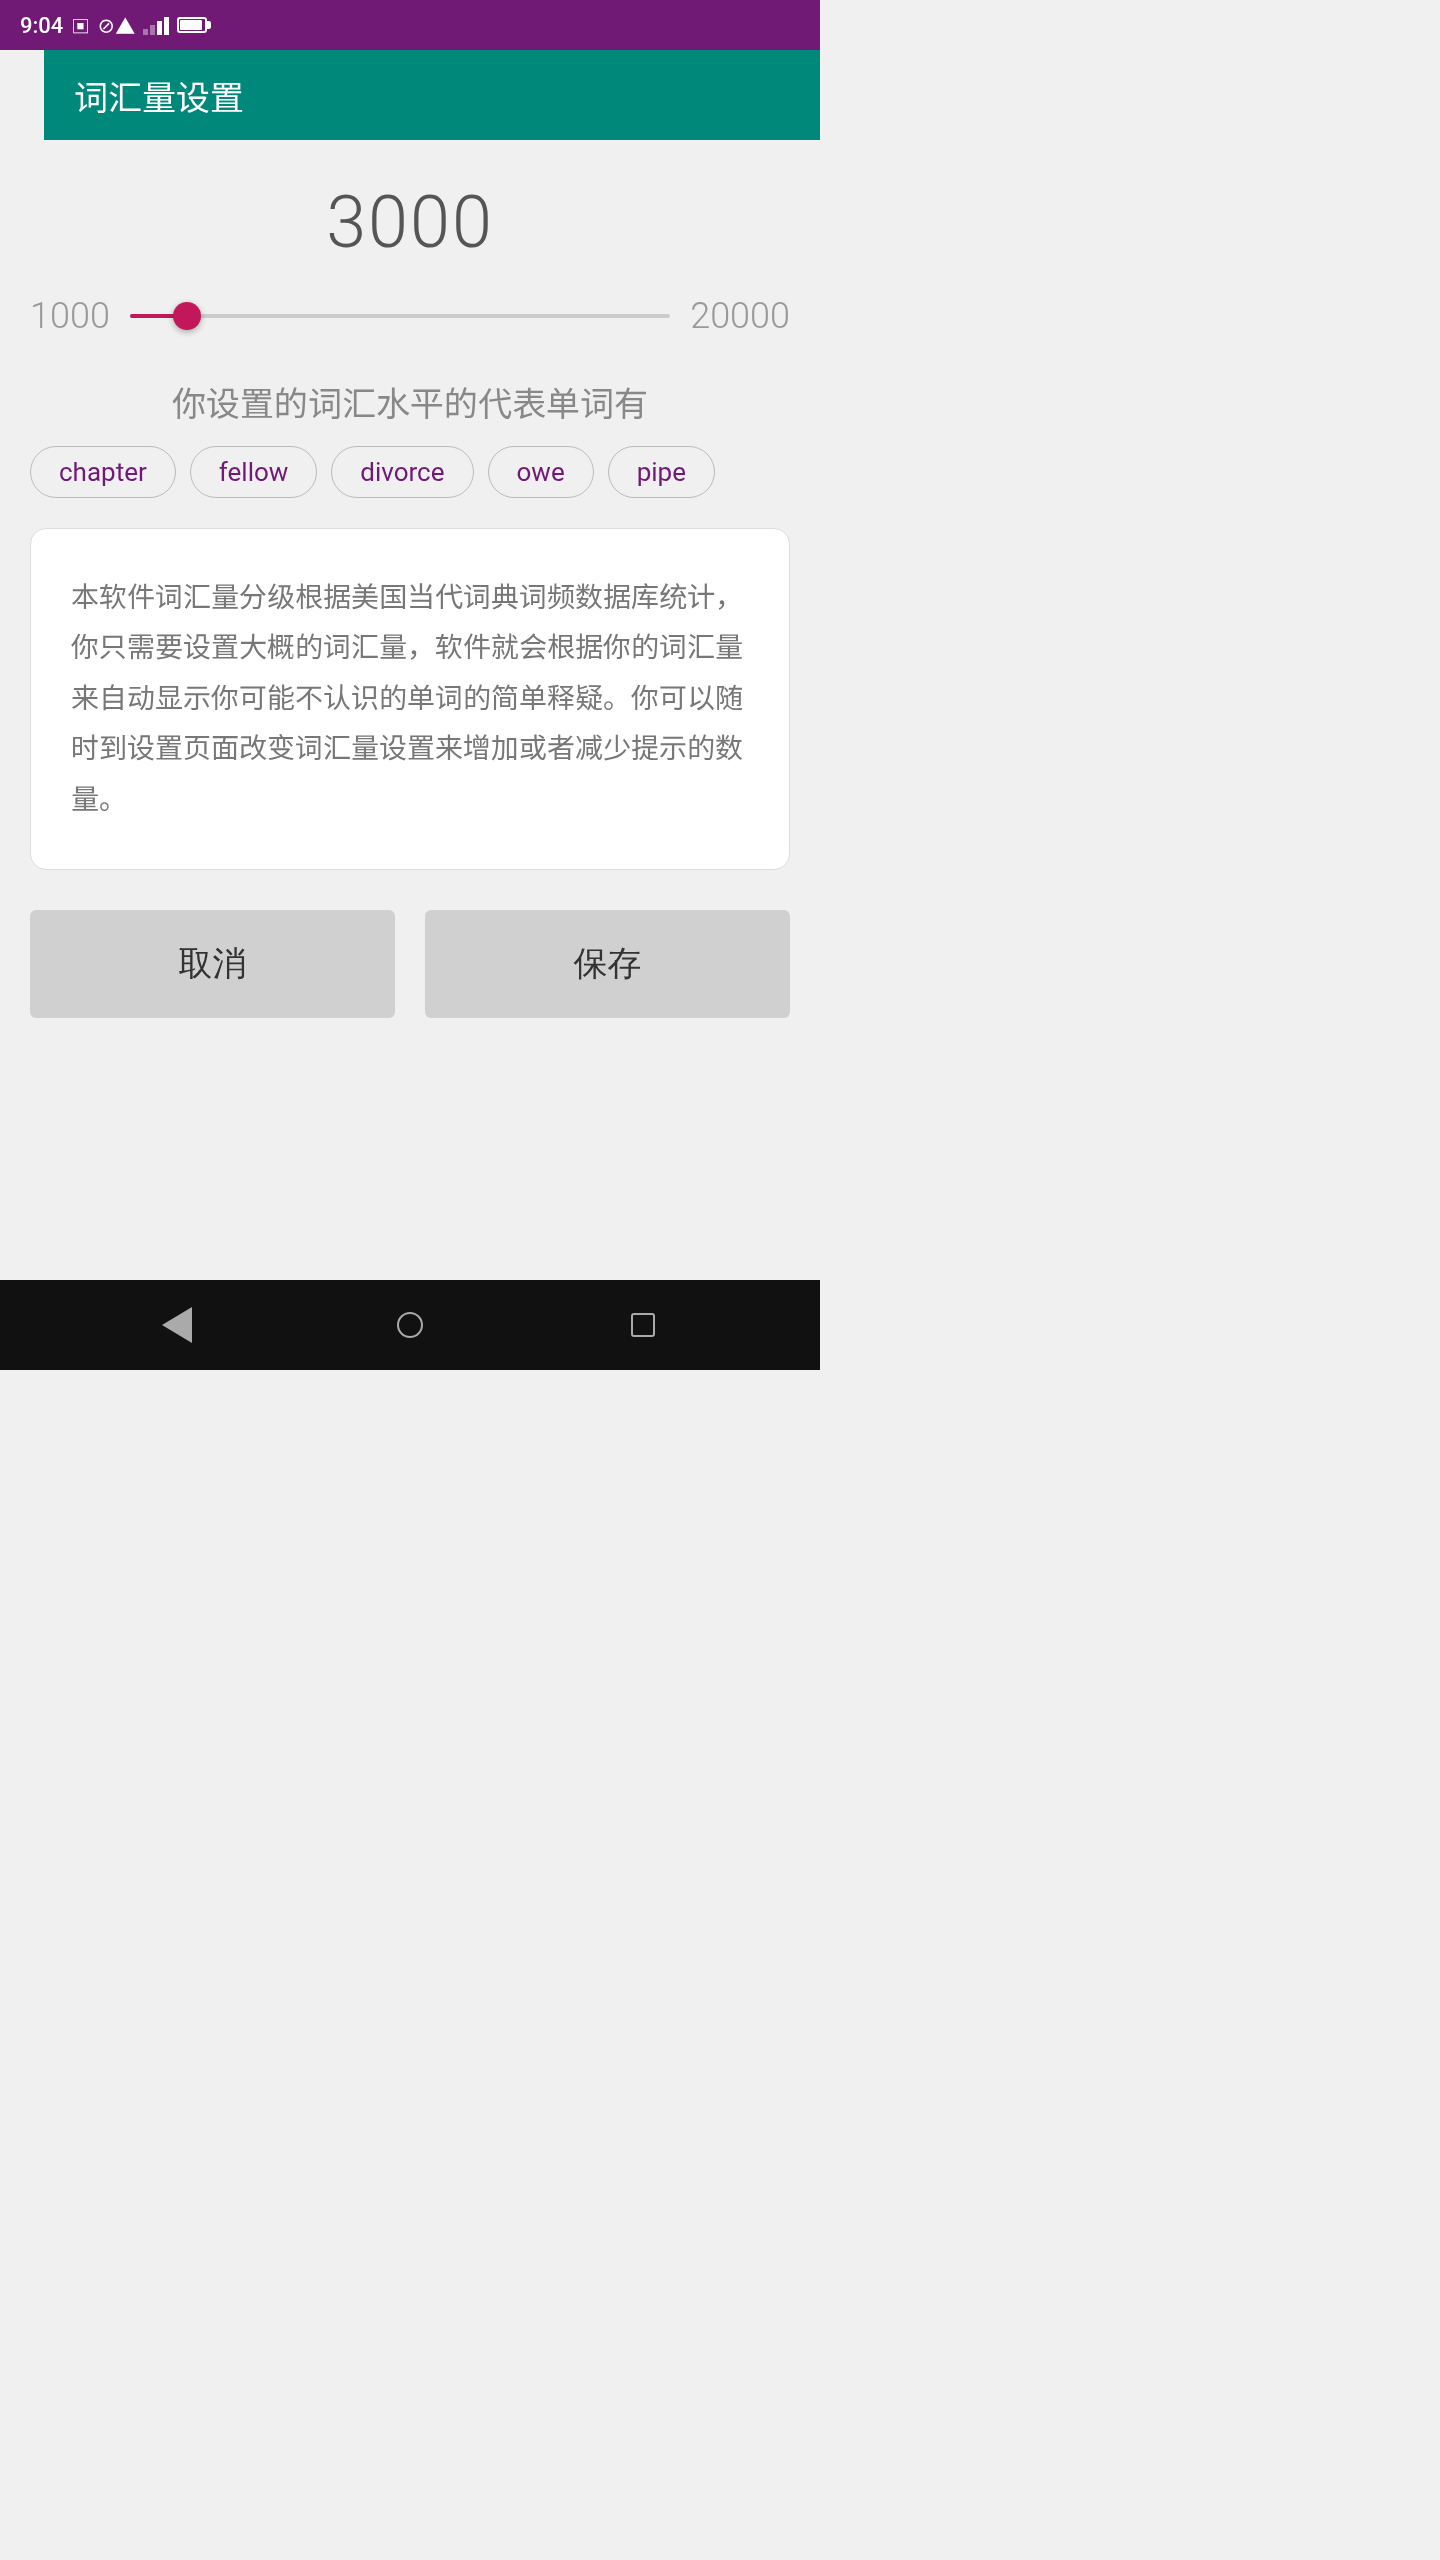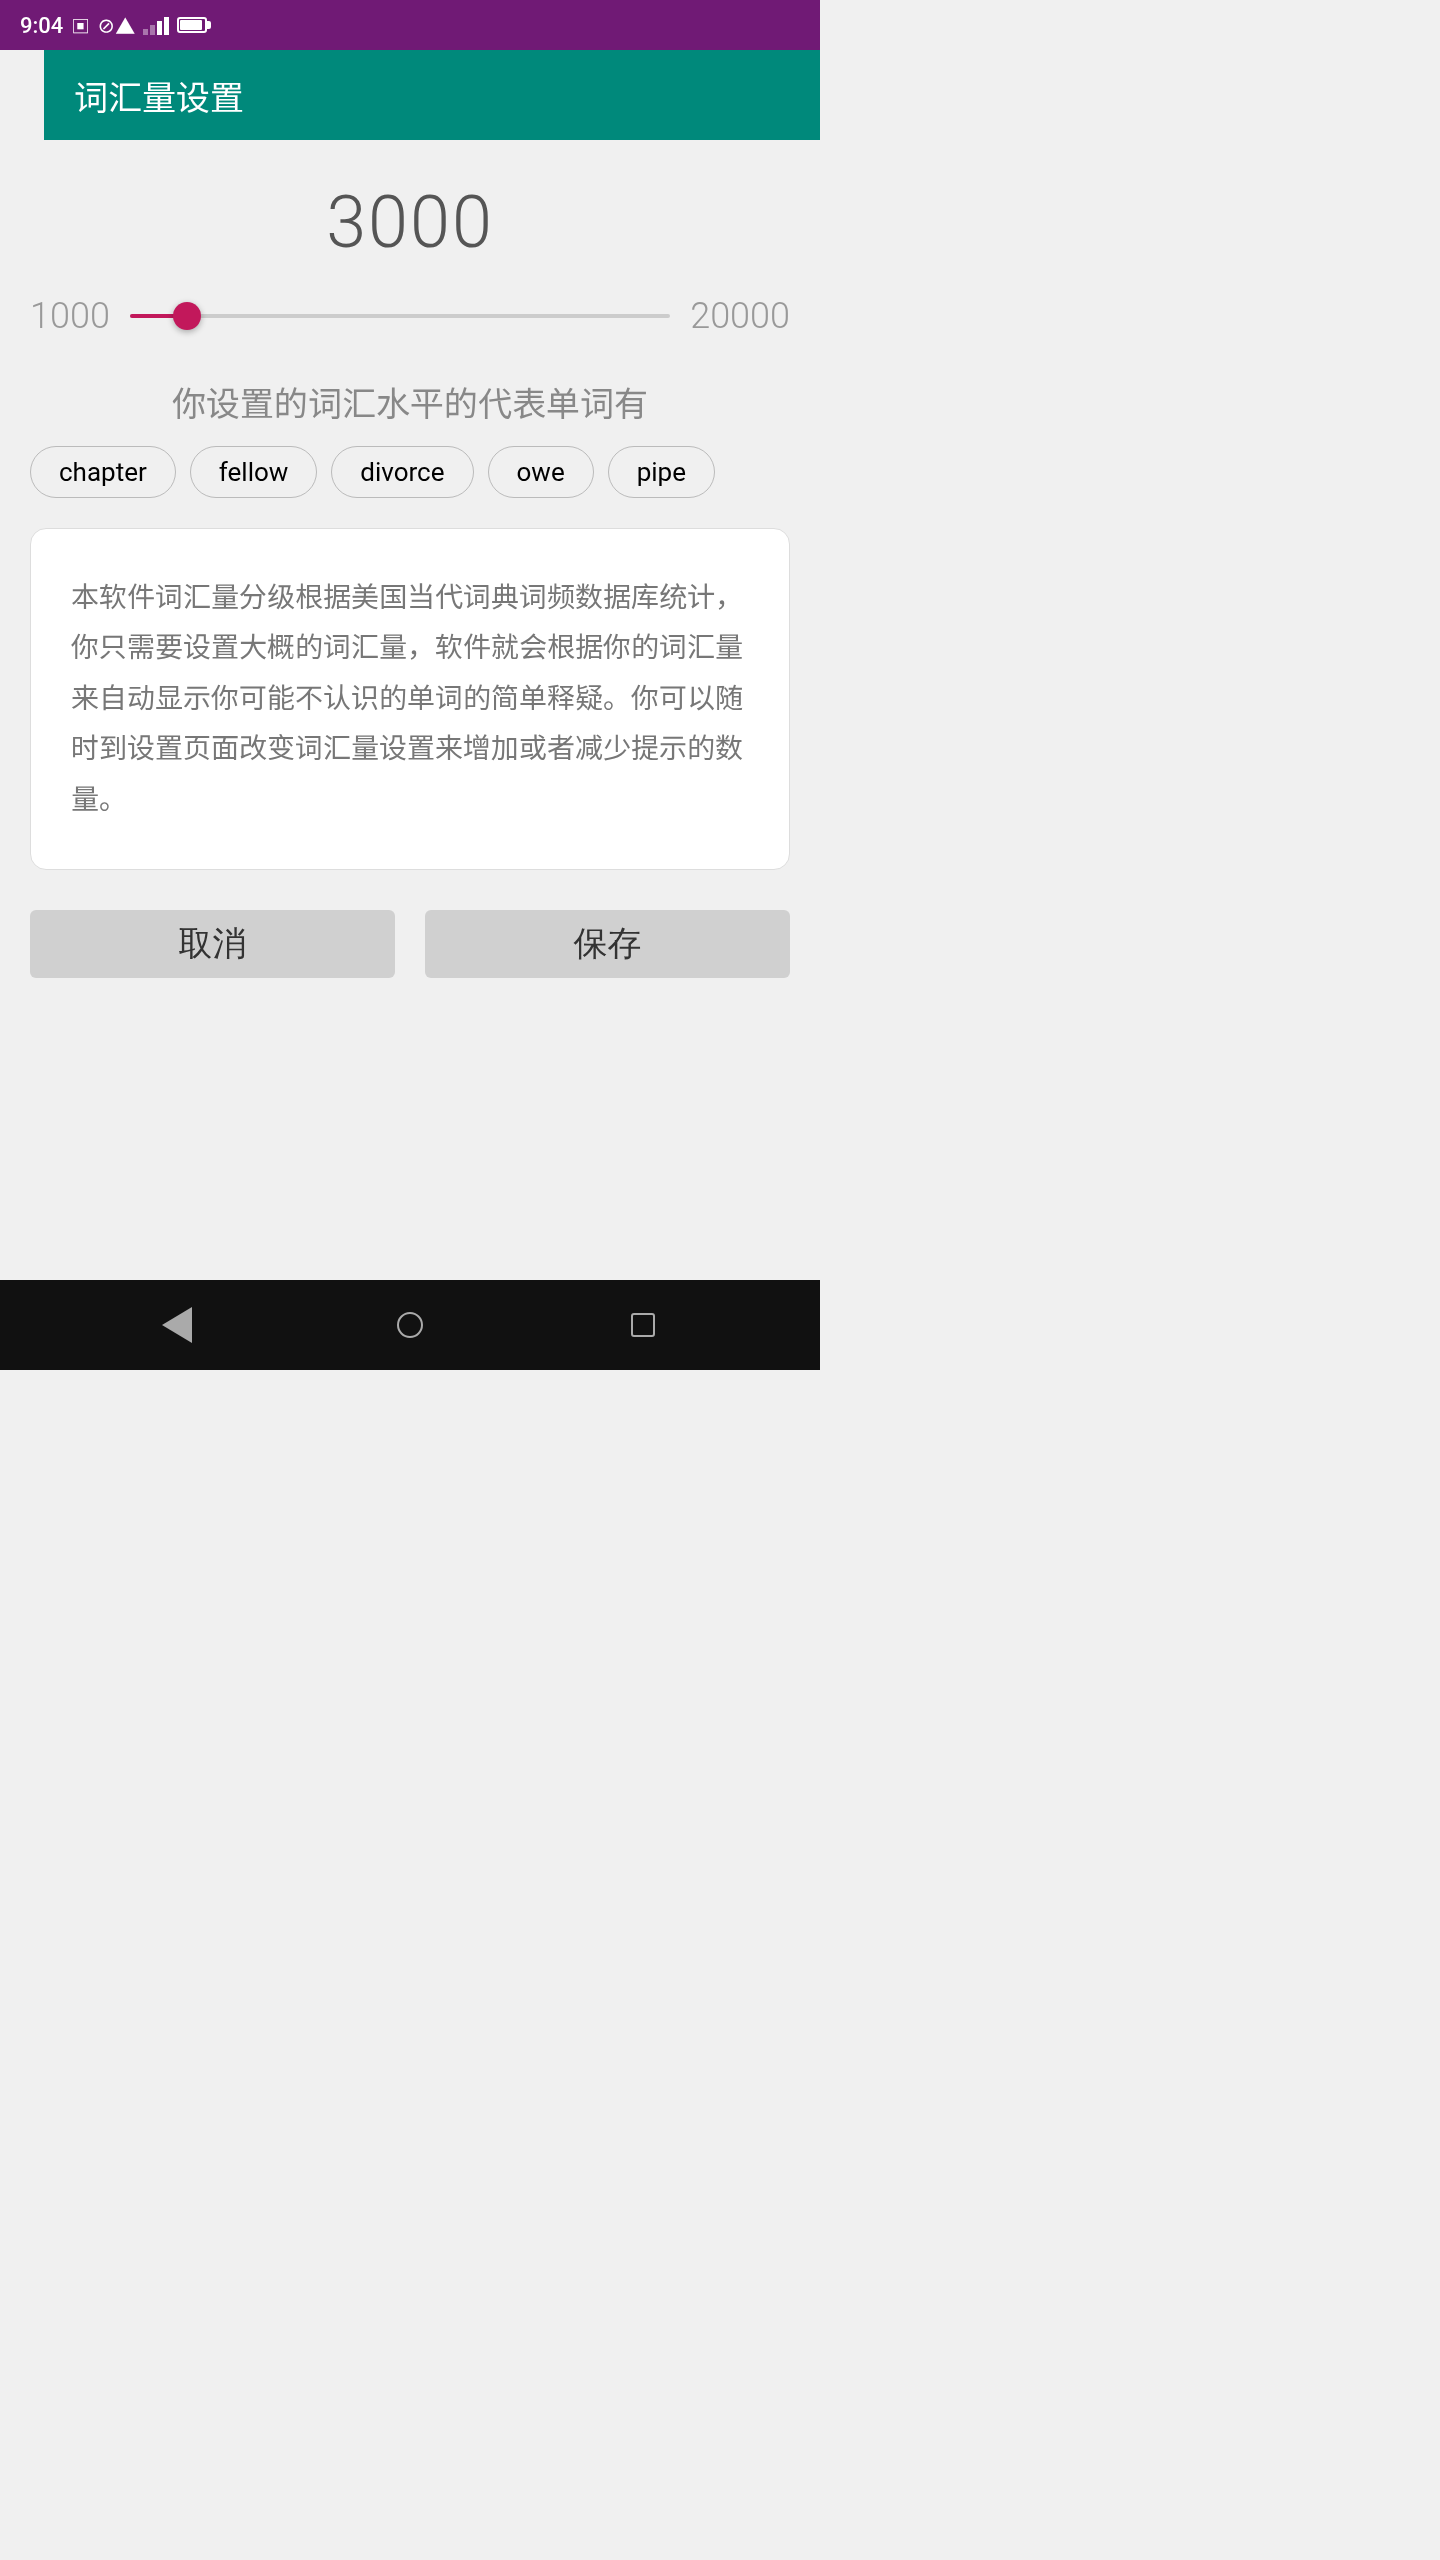--- a/index.html
+++ b/index.html
@@ -178,21 +178,21 @@
       gap: 14px;
       justify-content: flex-start;
       width: 100%;
       margin-bottom: 30px;
     }
     .word-tag {
       border: 1.5px solid #bbb;
       border-radius: 30px;
       padding: 10px 28px;
       font-size: 26px;
-      color: #000000;
+      color: #701a75;
       background: transparent;
     }
 
     
     .info-box {
       width: 100%;
       background: white;
       border-radius: 16px;
       border: 1px solid #ddd;
       padding: 44px 40px;
@@ -206,21 +206,21 @@
 
     
     .buttons-row {
       width: 100%;
       display: flex;
       gap: 30px;
       margin-bottom: 20px;
     }
     .btn {
       flex: 1;
-      height: 68px;
+      height: 108px;
       background: #d0d0d0;
       border: none;
       border-radius: 6px;
       font-size: 34px;
       color: #333;
       cursor: pointer;
       display: flex;
       align-items: center;
       justify-content: center;
     }

